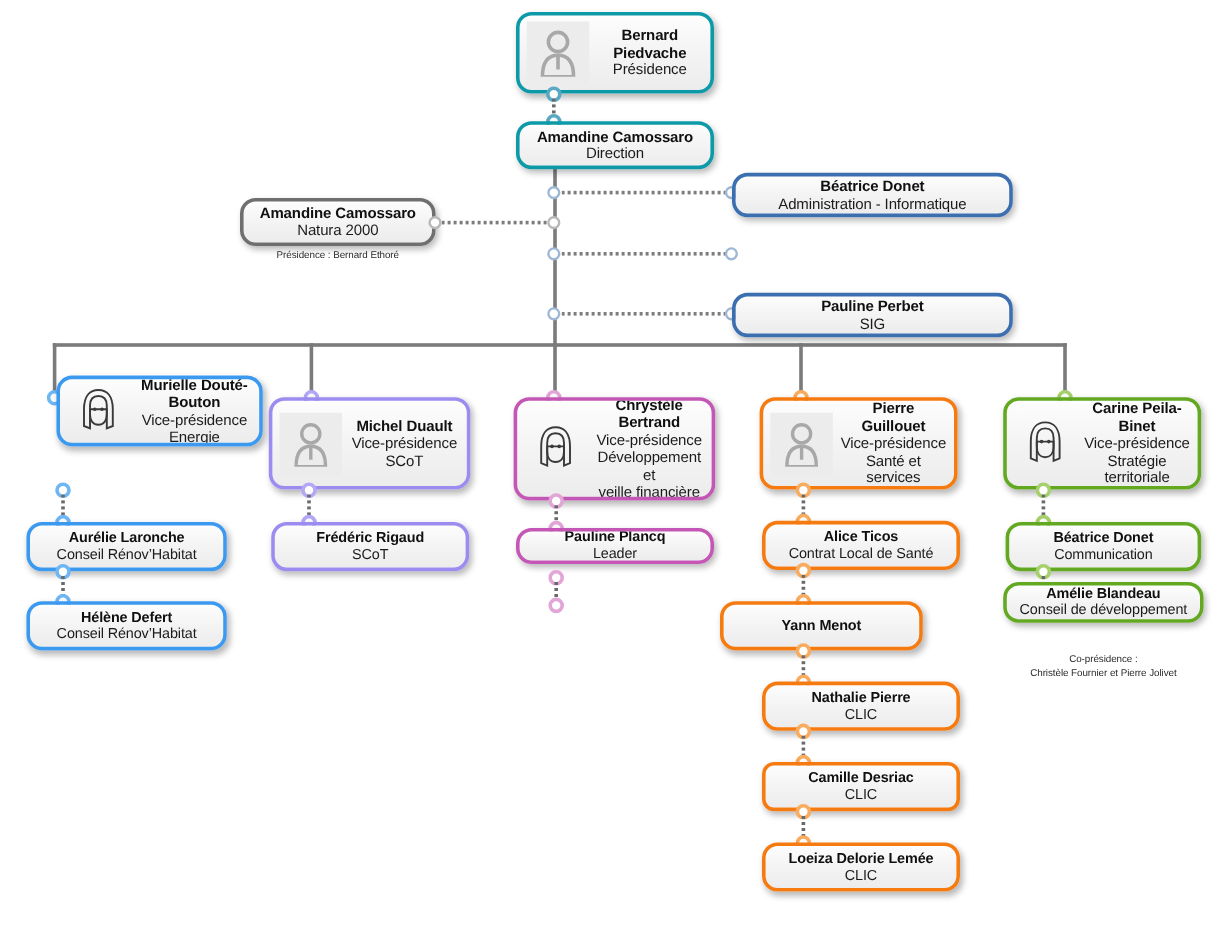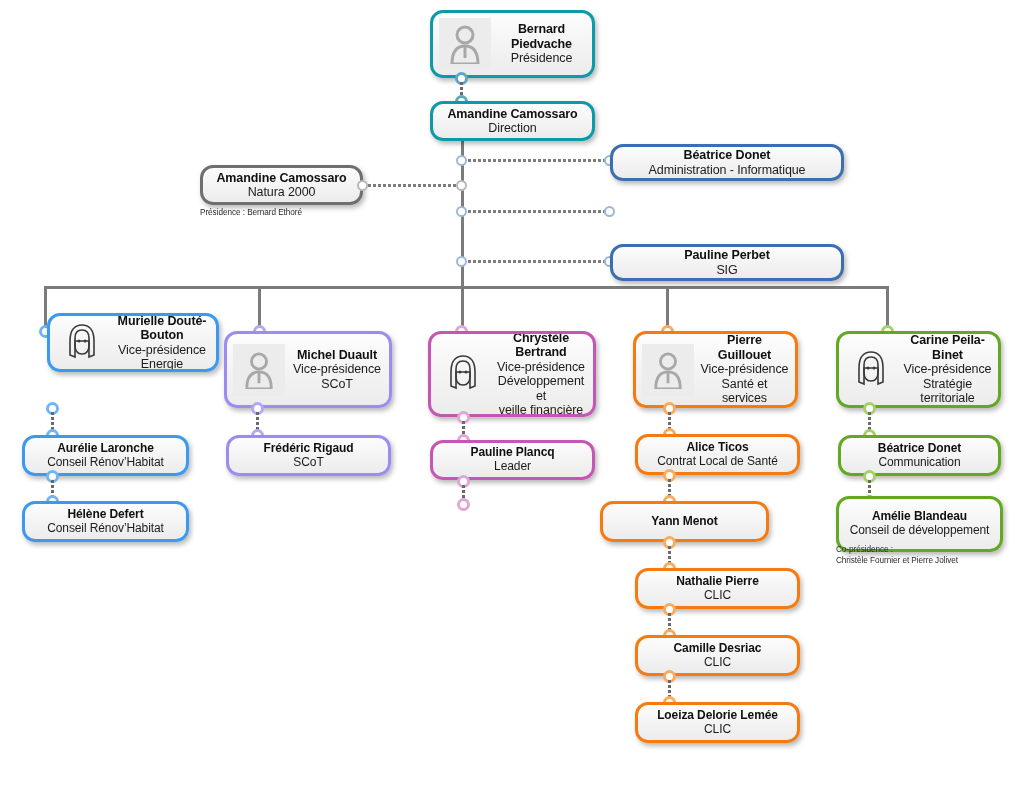--- a/index.html
+++ b/index.html
@@ -52,21 +52,21 @@
     margin-left:6px;
     background:#ececec;
     display:flex;align-items:center;justify-content:center;
   }
   .avatar.plain{background:transparent;}
   .avatar svg{display:block;}
 
   
   .caption{
     position:absolute;
-    text-align:left;
+    text-align:center;
     font-size:8.2px;
     color:#2a2a2a;
     line-height:1.28;
     letter-spacing:-0.05px;
   }
 
   
   .knob{
     position:absolute;
     width:13px;height:13px;
@@ -233,21 +233,21 @@
     <span class="txt">
       <span class="nm">Chrystèle Bertrand</span>
       <span class="rl">Vice-présidence</span>
       <span class="rl">Développement et</span>
       <span class="rl">veille financière</span>
     </span>
   </div>
   <div class="knob" style="left:457px;top:411px;border-color:#e2a5d8;"></div>
   <div class="ddot" style="left:462px;top:421px;height:15px;"></div>
   <div class="knob" style="left:457px;top:434px;border-color:#e2a5d8;"></div>
-  <div class="node small" style="left:430px;top:440px;width:165px;height:40px;border-color:#c457b5;">
+  <div class="node small" style="left:430px;top:440px;width:165px;height:30px;border-color:#c457b5;">
     <span class="txt">
       <span class="nm">Pauline Plancq</span>
       <span class="rl">Leader</span>
     </span>
   </div>
   <div class="knob" style="left:457px;top:475px;border-color:#e2a5d8;"></div>
   <div class="ddot" style="left:462px;top:485px;height:15px;"></div>
   <div class="knob" style="left:457px;top:498px;border-color:#e2a5d8;"></div>
 
   <div class="knob" style="left:661px;top:325px;border-color:#f9ab5e;"></div>
@@ -287,21 +287,21 @@
   <div class="knob" style="left:663px;top:562px;border-color:#f9ab5e;"></div>
   <div class="node small" style="left:635px;top:568px;width:165px;height:41px;border-color:#f57a0f;">
     <span class="txt">
       <span class="nm">Nathalie Pierre</span>
       <span class="rl">CLIC</span>
     </span>
   </div>
   <div class="knob" style="left:663px;top:603px;border-color:#f9ab5e;"></div>
   <div class="ddot" style="left:668px;top:613px;height:18px;"></div>
   <div class="knob" style="left:663px;top:629px;border-color:#f9ab5e;"></div>
-  <div class="node small" style="left:635px;top:635px;width:165px;height:41px;border-color:#f57a0f;">
+  <div class="node small" style="left:635px;top:635px;width:165px;height:41px;border-color:#f57a0f;border-radius:10px;">
     <span class="txt">
       <span class="nm">Camille Desriac</span>
       <span class="rl">CLIC</span>
     </span>
   </div>
   <div class="knob" style="left:663px;top:670px;border-color:#f9ab5e;"></div>
   <div class="ddot" style="left:668px;top:680px;height:18px;"></div>
   <div class="knob" style="left:663px;top:696px;border-color:#f9ab5e;"></div>
   <div class="node small" style="left:635px;top:702px;width:165px;height:41px;border-color:#f57a0f;">
     <span class="txt">
@@ -331,21 +331,21 @@
   <div class="knob" style="left:863px;top:429px;border-color:#a6d06b;"></div>
   <div class="node small" style="left:838px;top:435px;width:163px;height:41px;border-color:#62a820;">
     <span class="txt">
       <span class="nm">Béatrice Donet</span>
       <span class="rl">Communication</span>
     </span>
   </div>
   <div class="knob" style="left:863px;top:470px;border-color:#a6d06b;"></div>
   <div class="ddot" style="left:868px;top:480px;height:18px;"></div>
   <div class="knob" style="left:863px;top:495px;border-color:#a6d06b;"></div>
-  <div class="node small" style="left:836px;top:496px;width:167px;height:56px;border-color:#62a820;">
+  <div class="node small" style="left:836px;top:485px;width:167px;height:34px;border-color:#62a820;align-items:flex-end;">
     <span class="txt">
       <span class="nm">Amélie Blandeau</span>
       <span class="rl">Conseil de développement</span>
     </span>
   </div>
   <div class="caption" style="left:836px;top:545px;width:167px;white-space:pre-line;">Co-présidence :
 Christèle Fournier et Pierre Jolivet</div>
 
 </div>
 

